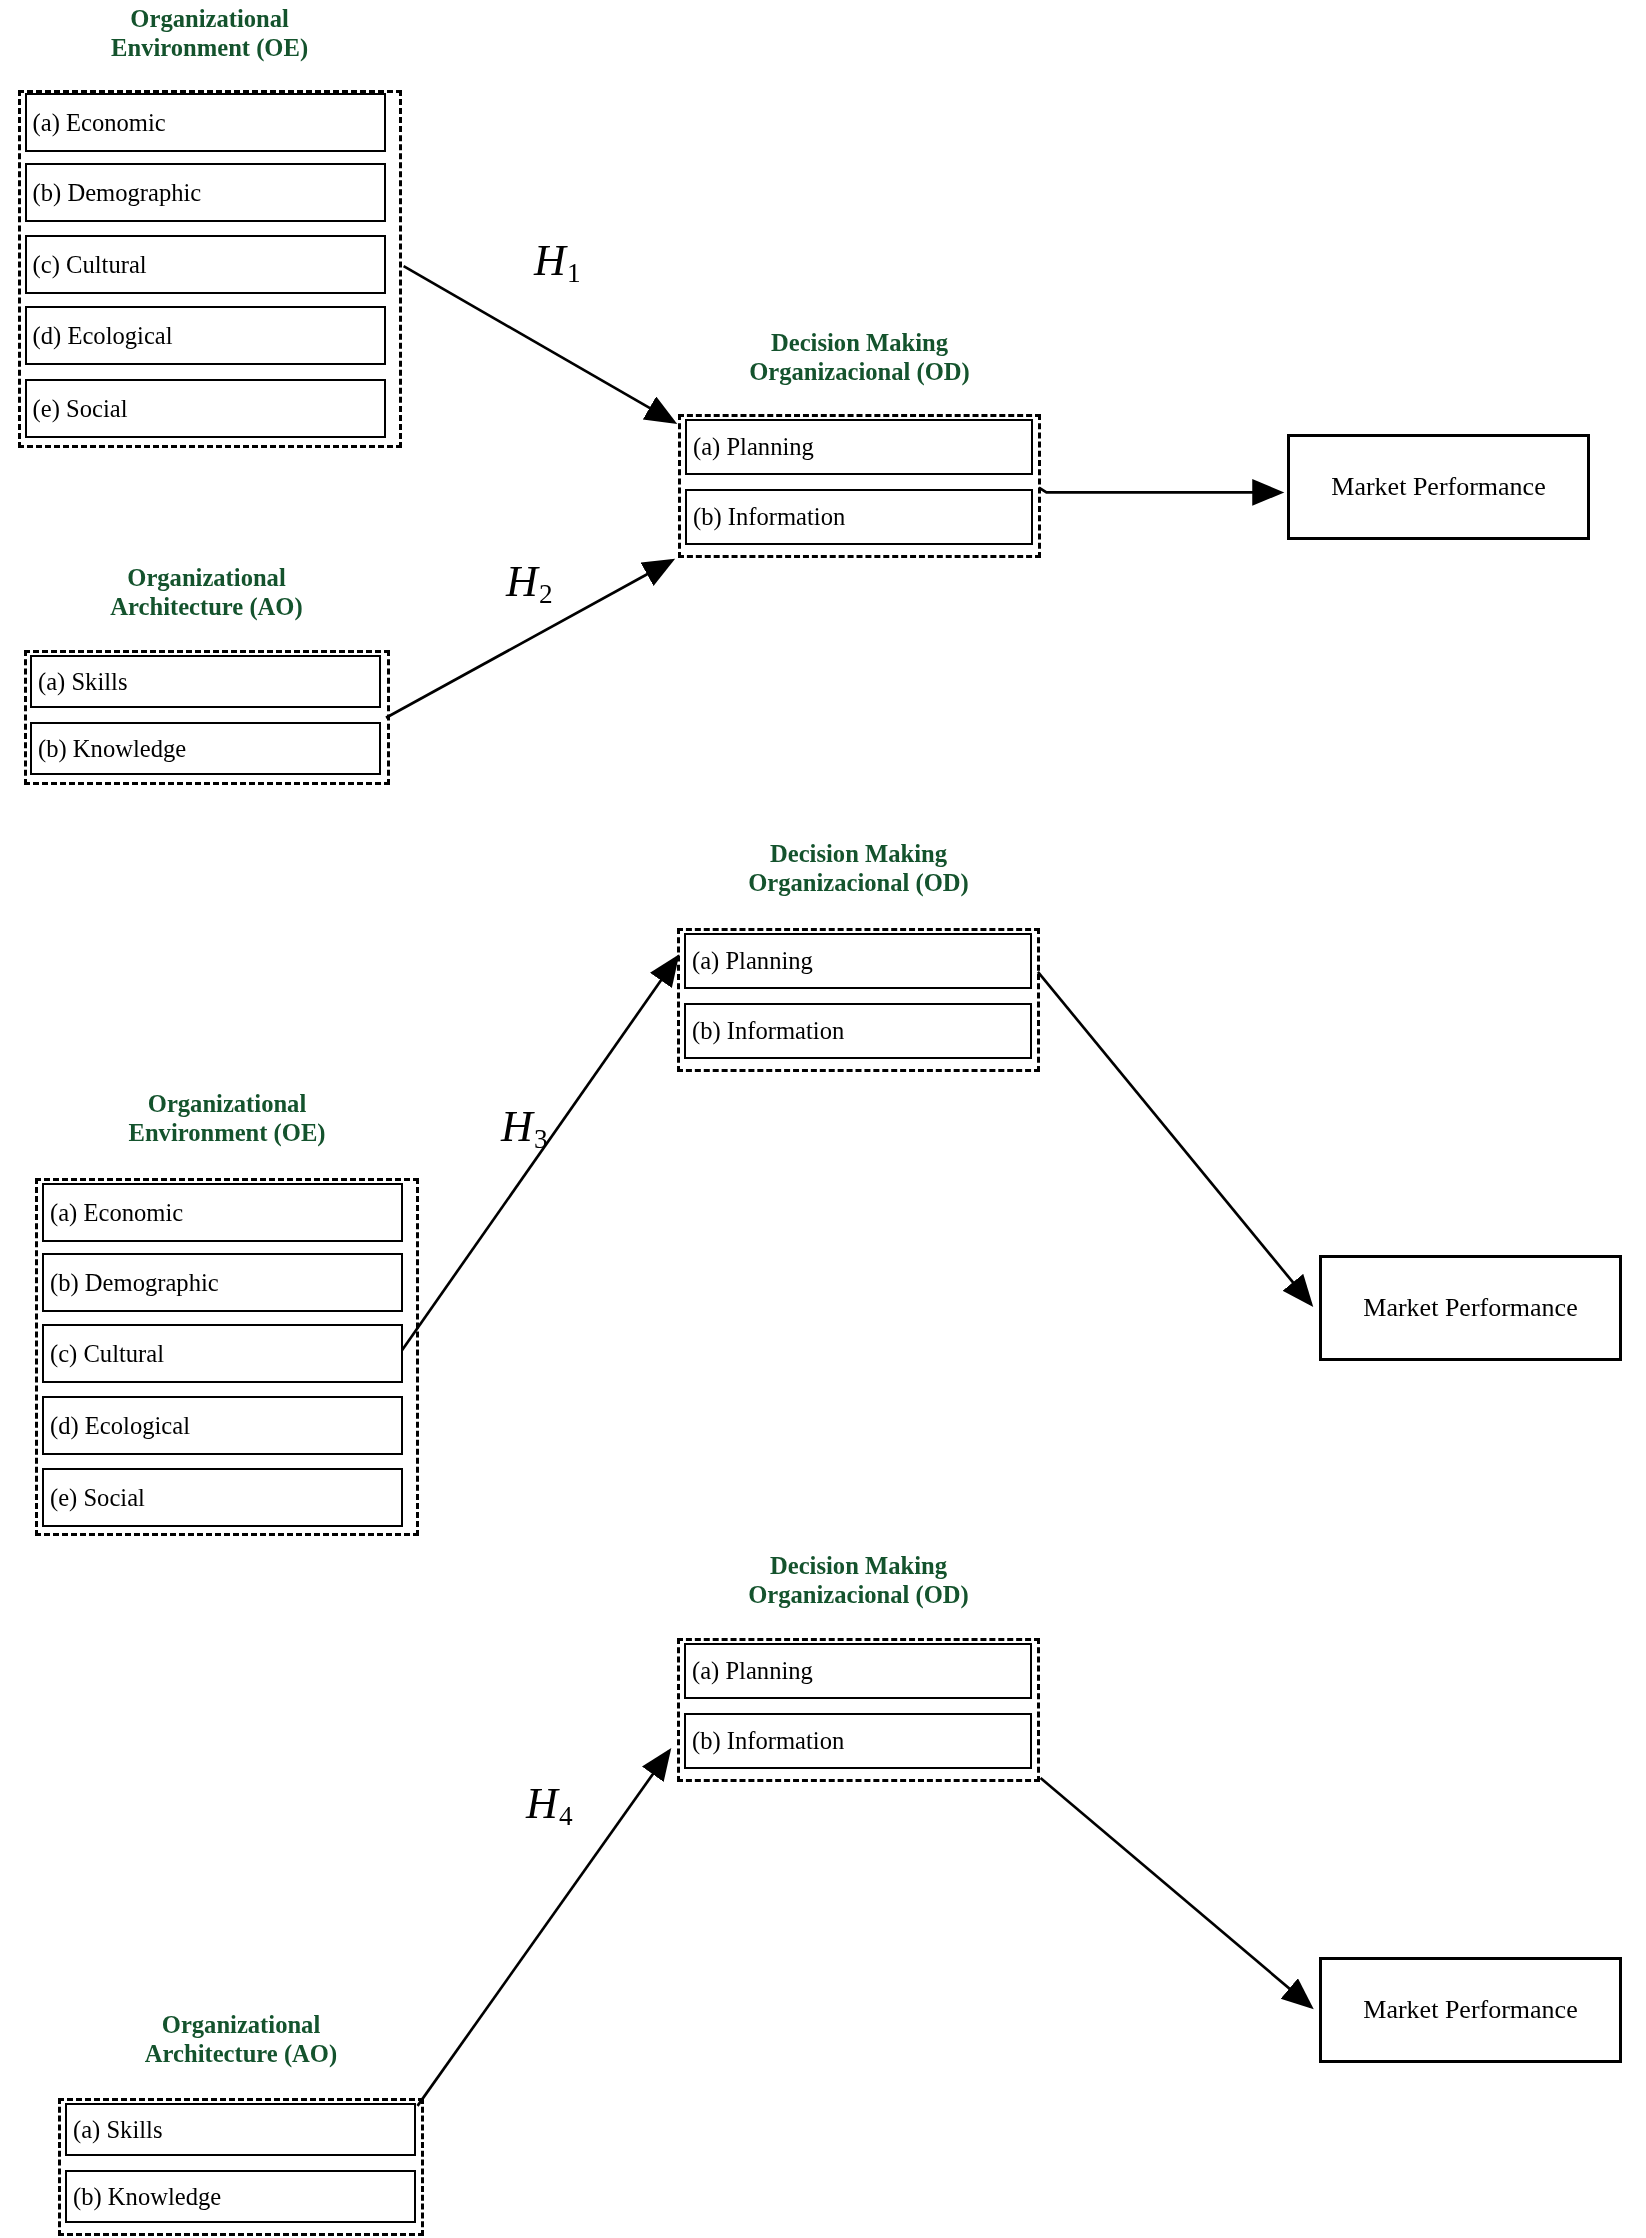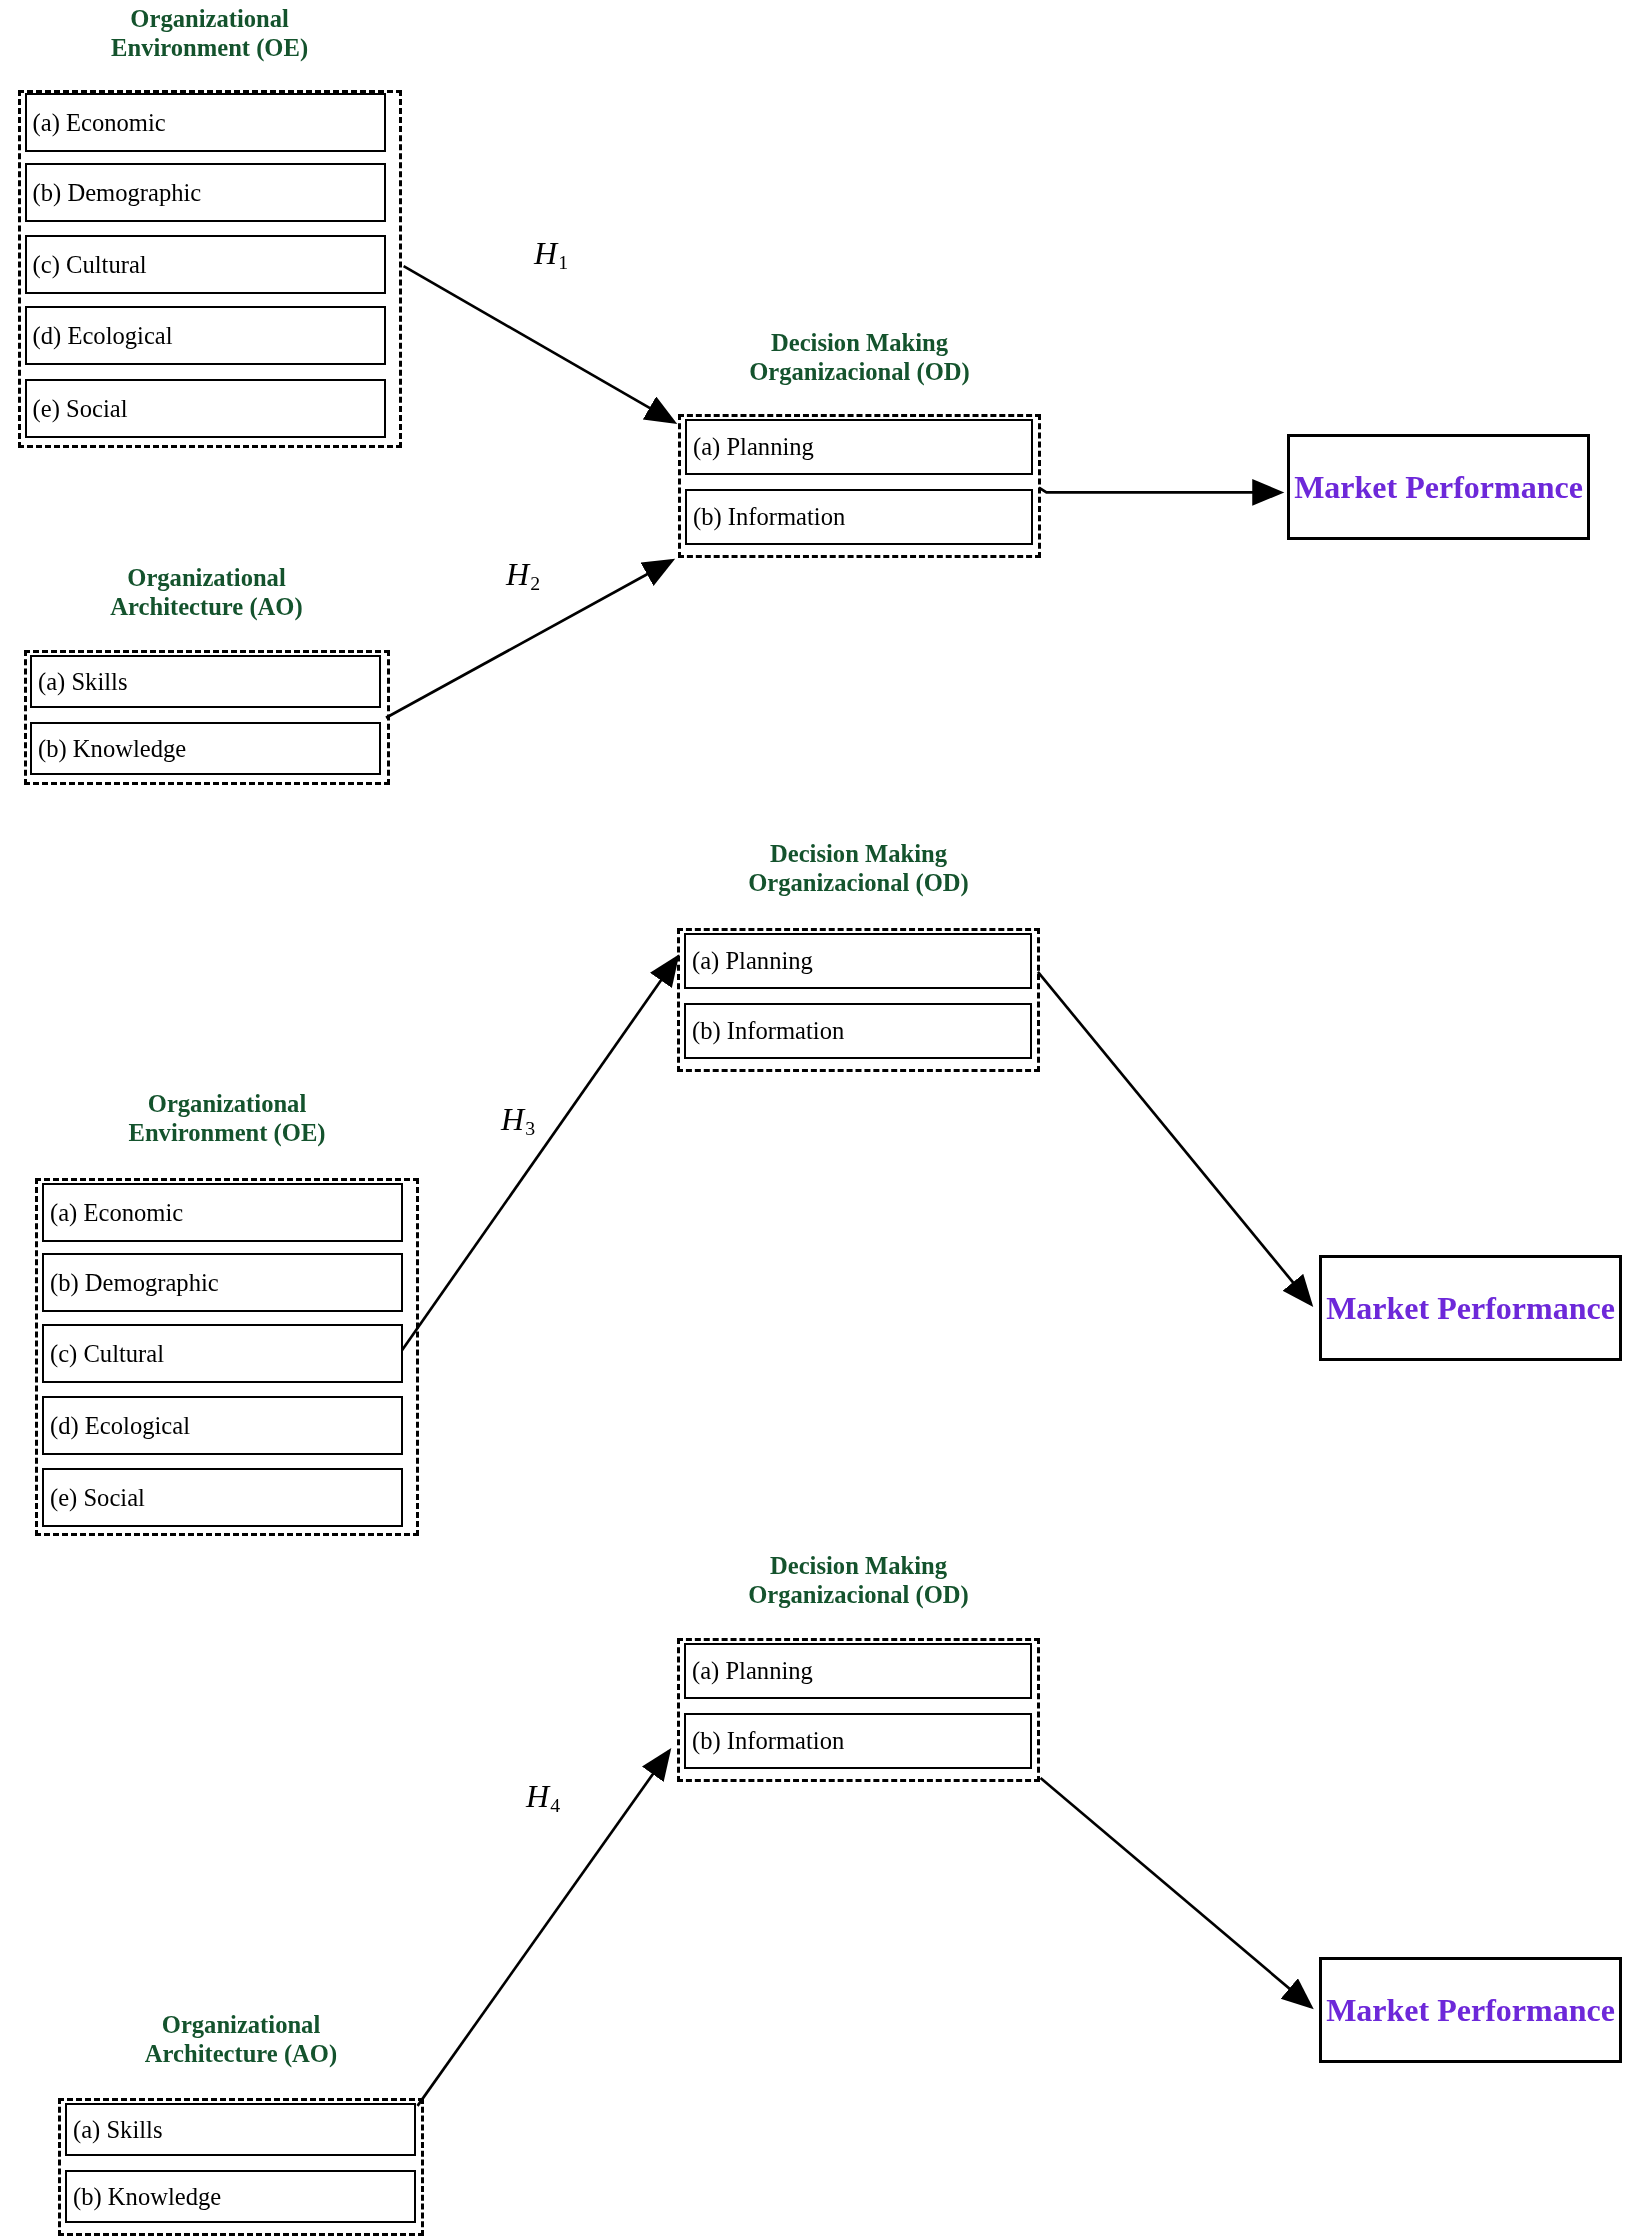--- a/index.html
+++ b/index.html
@@ -42,42 +42,42 @@
 
   
   .node-box {
     position: absolute;
     border: 3.2px solid #000000;
     box-sizing: border-box;
     background: #ffffff;
     display: flex;
     align-items: center;
     justify-content: center;
-    font-size: 32px;
-    font-weight: bold;
-    color: #6d28d9;
+    font-size: 26px;
+    font-weight: normal;
+    color: #000000;
     white-space: nowrap;
   }
 
   
   .caption {
     position: absolute;
     text-align: center;
     font-size: 24.6px;
     font-weight: bold;
     line-height: 1.18;
     color: #14532d;
   }
 
   
   .hyp-label {
     position: absolute;
     font-family: "Liberation Serif", "DejaVu Serif", serif;
     font-style: italic;
-    font-size: 32px;
+    font-size: 44px;
     color: #000000;
     white-space: nowrap;
   }
   .hyp-label sub {
     font-style: normal;
     font-size: 0.62em;
     vertical-align: -0.25em;
     padding-left: 1.1px;
   }
 

